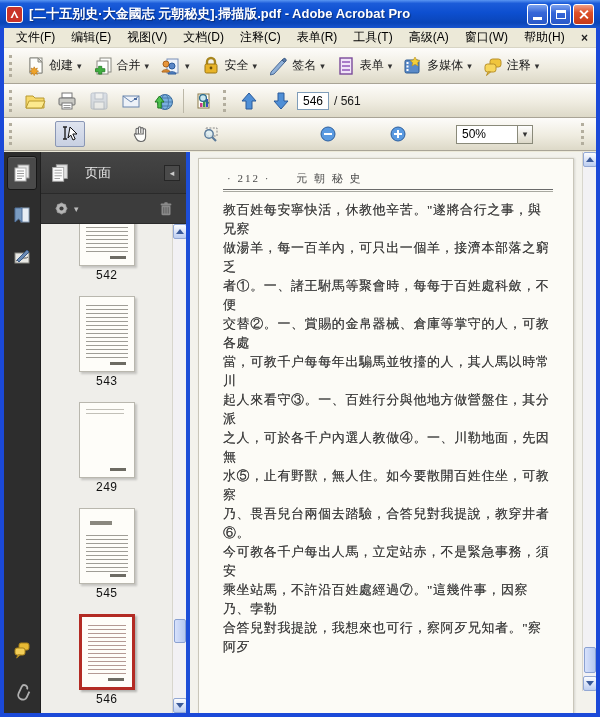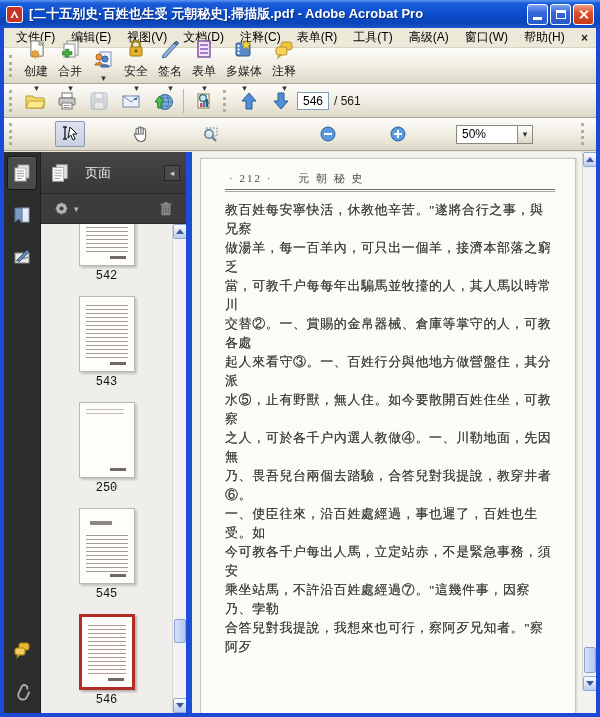--- a/index.html
+++ b/index.html
@@ -37,21 +37,21 @@
   .menu-item { padding:2px 8px; color:#000; }
   .menu-close { margin-left:auto; margin-right:8px; font-weight:bold; color:#222; font-size:12px; }
 
   
   .tbar { display:flex; align-items:center;
     background:linear-gradient(180deg,#fdfcfa 0%,#efece0 55%,#ddd9c8 100%);
     border-bottom:1px solid #a9a496; padding-left:2px; }
   .tb1 { height:36px; } .tb2 { height:34px; } .tb3 { height:33px;gap:40px; }
   .grip { width:7px; height:22px; border-left:3px dotted #b3ae9e; margin:0 3px; }
   .sep { width:1px; height:24px; background:#bcb8a8; margin:0 4px; }
-  .tbtn { display:flex; align-items:center; gap:3px; padding:2px 4px; border:1px solid transparent; border-radius:2px;flex-direction:column; }
+  .tbtn { display:flex; align-items:center; gap:3px; padding:2px 4px; border:1px solid transparent; border-radius:2px; }
   .tbtn .lbl { font-size:12px; color:#1a1a1a; white-space:nowrap; }
   .caret { font-size:9px; color:#333; margin-left:1px; }
   .icon { width:22px; height:22px; display:flex; align-items:center; justify-content:center; flex:none; }
   .icon svg { display:block; }
   .icon.sm { width:20px; height:20px; }
   .disabled { opacity:.45; }
 
   .pagebox { width:32px; height:18px; border:1px solid #7f9db9; background:#fff; font-size:12px;
     text-align:center; font-family:"Liberation Sans",sans-serif; }
   .pagetotal { font-size:12px; color:#1a1a1a; margin-left:5px; }
@@ -113,21 +113,21 @@
     display:flex; align-items:center; justify-content:center; }
   .arr { width:0; height:0; }
   .arr.up { border-left:4px solid transparent; border-right:4px solid transparent; border-bottom:5px solid #3a5a9a; }
   .arr.down { border-left:4px solid transparent; border-right:4px solid transparent; border-top:5px solid #3a5a9a; }
   .arr.left { border-top:4px solid transparent; border-bottom:4px solid transparent; border-right:5px solid #3a5a9a; }
   .arr.right { border-top:4px solid transparent; border-bottom:4px solid transparent; border-left:5px solid #3a5a9a; }
   .sb-thumb { position:absolute; left:1px; width:12px; border:1px solid #8aa1d2; border-radius:2px;
     background:linear-gradient(90deg,#d7e1fb,#b5c8f0); }
 
   
-  .docpane { flex:1; position:relative; background:#f3f2ec; overflow:hidden; border-left:6px solid #1d4ed8; }
+  .docpane { flex:1; position:relative; background:#f3f2ec; overflow:hidden; border-left:4px solid #1d4ed8; }
   .docpage { position:absolute; top:6px; left:8px; width:376px; height:640px; background:#fcfbf6;
     border:1px solid #c9c6ba; box-shadow:1px 0 2px rgba(0,0,0,.12);
     padding:12px 20px 0 24px; font-family:"Liberation Serif","DejaVu Serif",serif; color:#3d3d3d; }
   .doc-header { font-size:11px; letter-spacing:2px; color:#4a4a4a; padding-left:4px; }
   .doc-rule { height:3px; border-top:1px solid #6a6a6a; border-bottom:1px solid #a8a8a0; margin:3px 0 8px 0; }
   .doc-body { font-size:13px; line-height:19px; letter-spacing:.6px; text-shadow:0 0 .5px rgba(55,55,55,.75); }
 
   .statusrow { position:absolute; left:0; right:0; bottom:0; height:22px; background:#e9e6d7;
     border-top:1px solid #b5b2a3; display:flex; align-items:center; }
   .dims { font-size:11px; color:#2a2a2a; margin-left:22px; }
@@ -144,21 +144,21 @@
 <body>
 
 <div class="win">
 
   <div class="titlebar">
     <div class="app-ico">
       <svg width="11" height="11" viewBox="0 0 11 11">
           <path d="M1.5 9 L5.5 1.5 L9.5 9 L7.5 9 L5.5 4.5 L3.5 9 Z" fill="#fff"></path>
         </svg>
     </div>
-    <div class="title-text">[二十五别史·百姓也生受 元朝秘史].掃描版.pdf - Adobe Acrobat Pro</div>
+    <div class="title-text">[二十五别史·大金國志 元朝秘史].掃描版.pdf - Adobe Acrobat Pro</div>
     <div class="winbtns">
       <div class="wbtn">
           <div class="g-min"></div>
         </div>
       <div class="wbtn">
           <div class="g-max"></div>
         </div>
       <div class="wbtn close">
           <div class="g-x"></div>
         </div>
@@ -532,21 +532,21 @@
                   <div class="tfoot-mark"></div>
                 </div>
               <div class="tlabel">543</div>
             </div>
 
             <div class="thumb-item">
               <div class="tpage">
                   <div class="tblank-top"></div>
                   <div class="tfoot-mark"></div>
                 </div>
-              <div class="tlabel">250</div>
+              <div class="tlabel">249</div>
             </div>
 
             <div class="thumb-item">
               <div class="tpage">
                   <div class="thead-mark"></div>
                   <div class="tlines short"></div>
                   <div class="tfoot-mark"></div>
                 </div>
               <div class="tlabel">545</div>
             </div>
@@ -575,27 +575,27 @@
 
       <div class="docpane">
 
         <div class="docpage">
           <div class="doc-header">· 212 ·　　元 朝 秘 史</div>
           <div class="doc-rule"></div>
           <div class="doc-body">
 
           <div>教百姓每安寧快活，休教他辛苦。"遂將合行之事，與兄察</div>
               <div>做湯羊，每一百羊內，可只出一個羊，接濟本部落之窮乏</div>
+              <div>者①。一、諸王駙馬等聚會時，每每于百姓處科斂，不便</div>
+              <div>交替②。一、賞賜的金帛器械、倉庫等掌守的人，可教各處</div>
               <div>當，可教千户每每年出騸馬並牧擡的人，其人馬以時常川</div>
-              <div>交替②。一、賞賜的金帛器械、倉庫等掌守的人，可教各處</div>
               <div>起人來看守③。一、百姓行分與他地方做營盤住，其分派</div>
+              <div>之人，可於各千户內選人教做④。一、川勒地面，先因無</div>
               <div>水⑤，止有野獸，無人住。如今要散開百姓住坐，可教察</div>
-              <div>之人，可於各千户內選人教做④。一、川勒地面，先因無</div>
               <div>乃、畏吾兒台兩個去踏驗，合答兒對我提說，教穿井者⑥。</div>
-              <div>一、使臣往來，沿百姓處經過，事也遲了，百姓也生受。如</div>
               <div>今可教各千户每出人馬，立定站赤，不是緊急事務，須安</div>
               <div>乘坐站馬，不許沿百姓處經過⑦。"這幾件事，因察乃、孛勒</div>
               <div>合答兒對我提說，我想來也可行，察阿歹兄知者。"察阿歹</div>
             </div>
 
         </div>
 
         <div class="sb-v" style="bottom:22px;">
           <div class="sb-btn" style="top:0;">
               <div class="arr up"></div>

